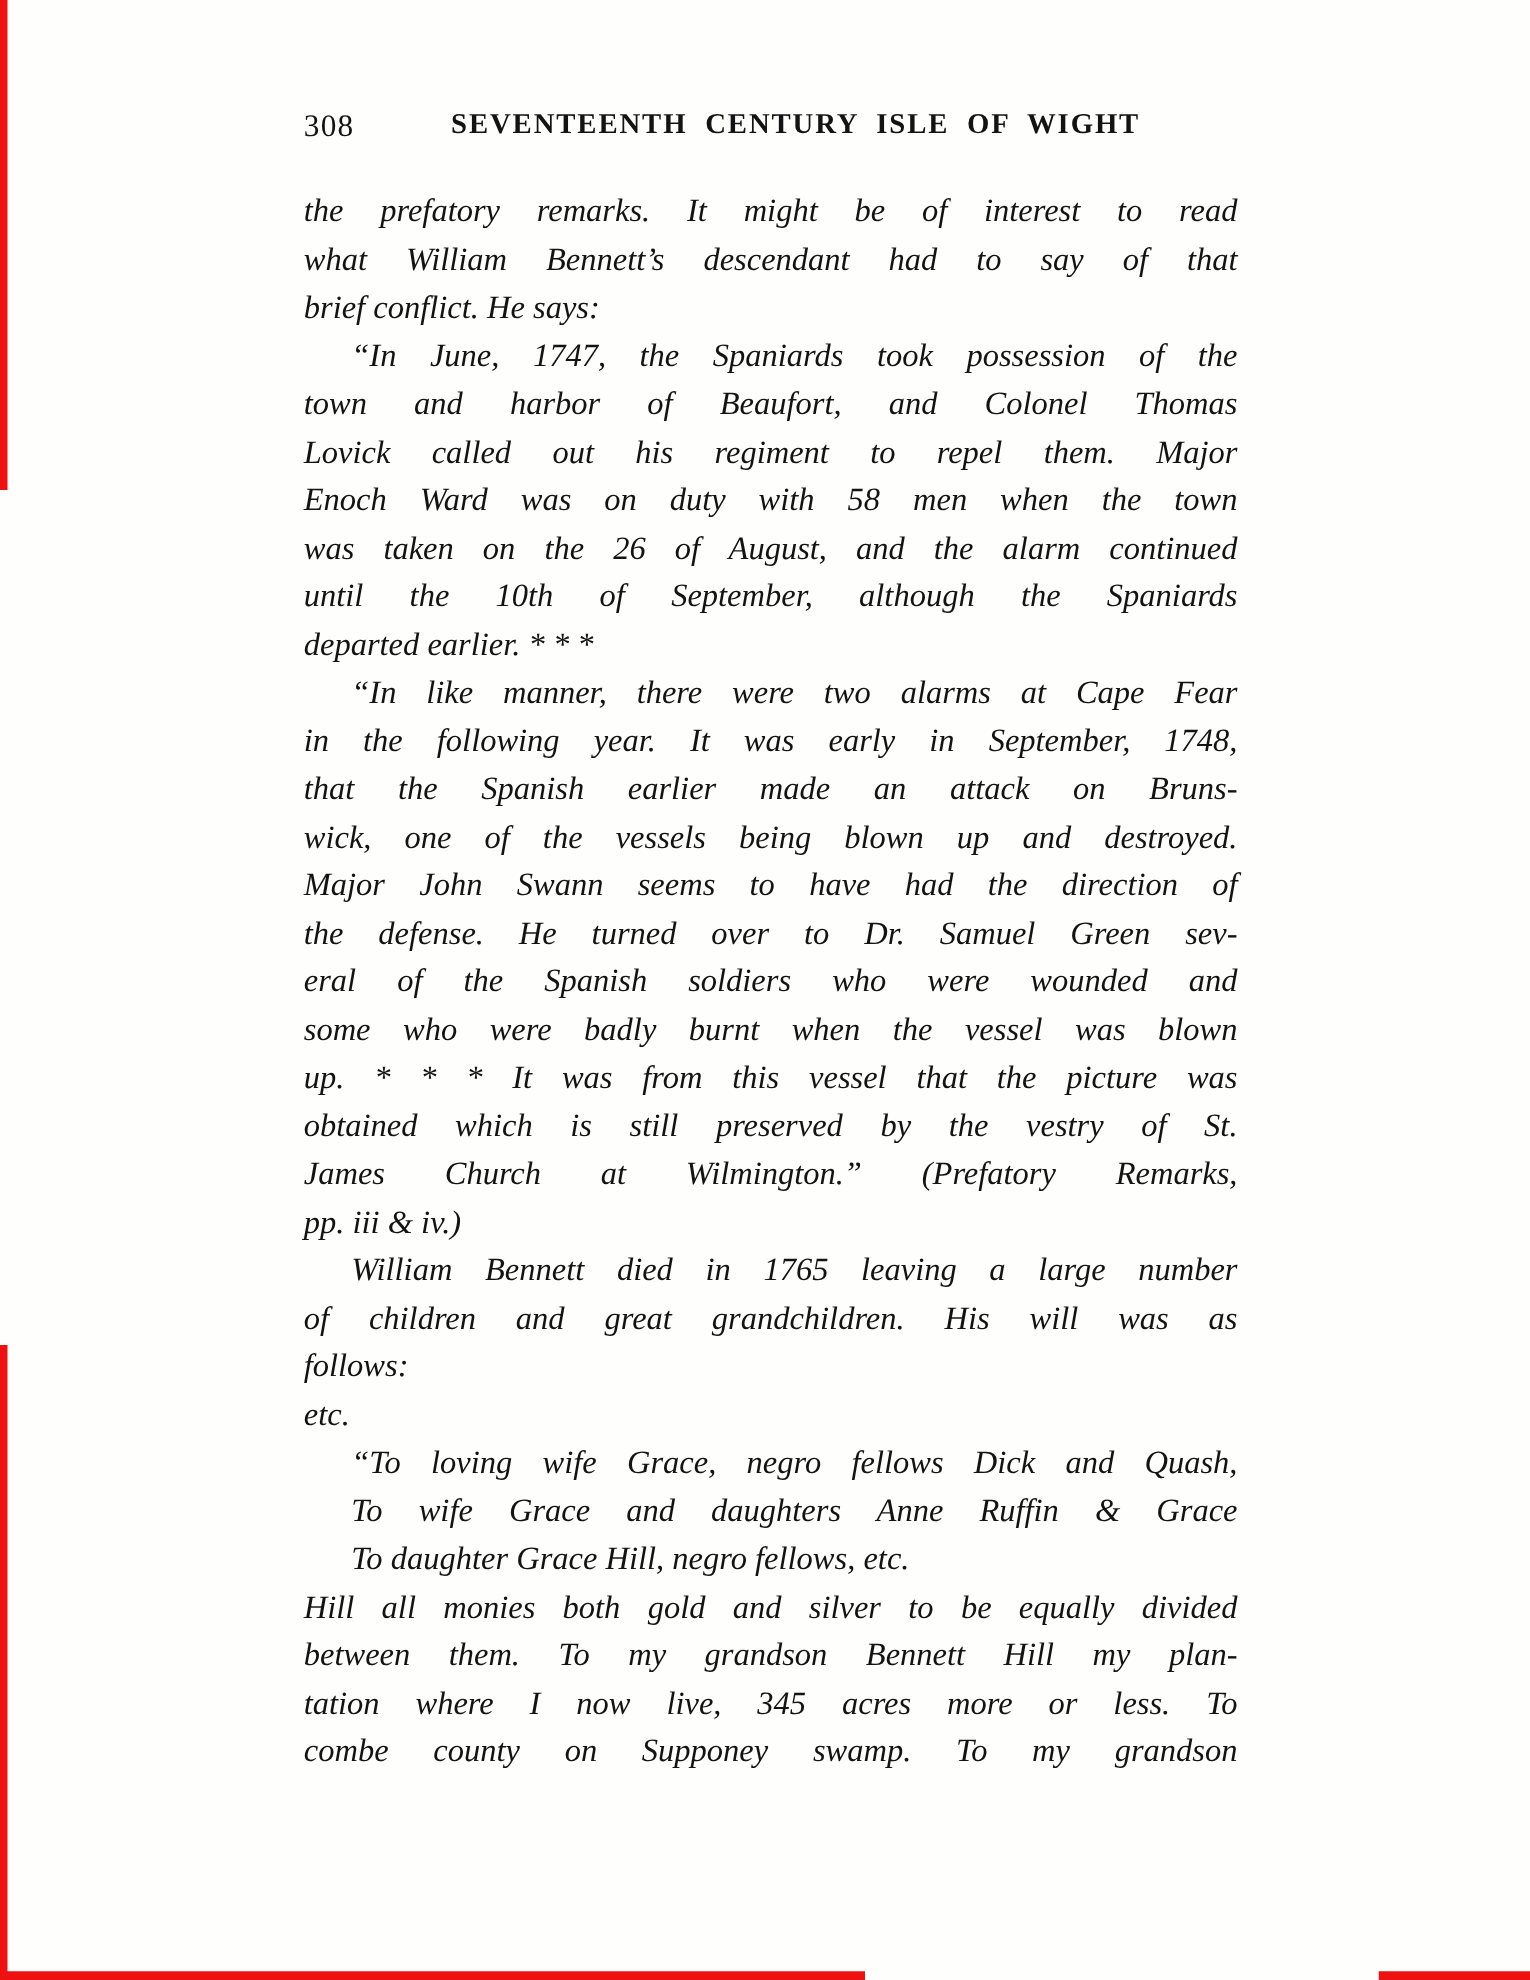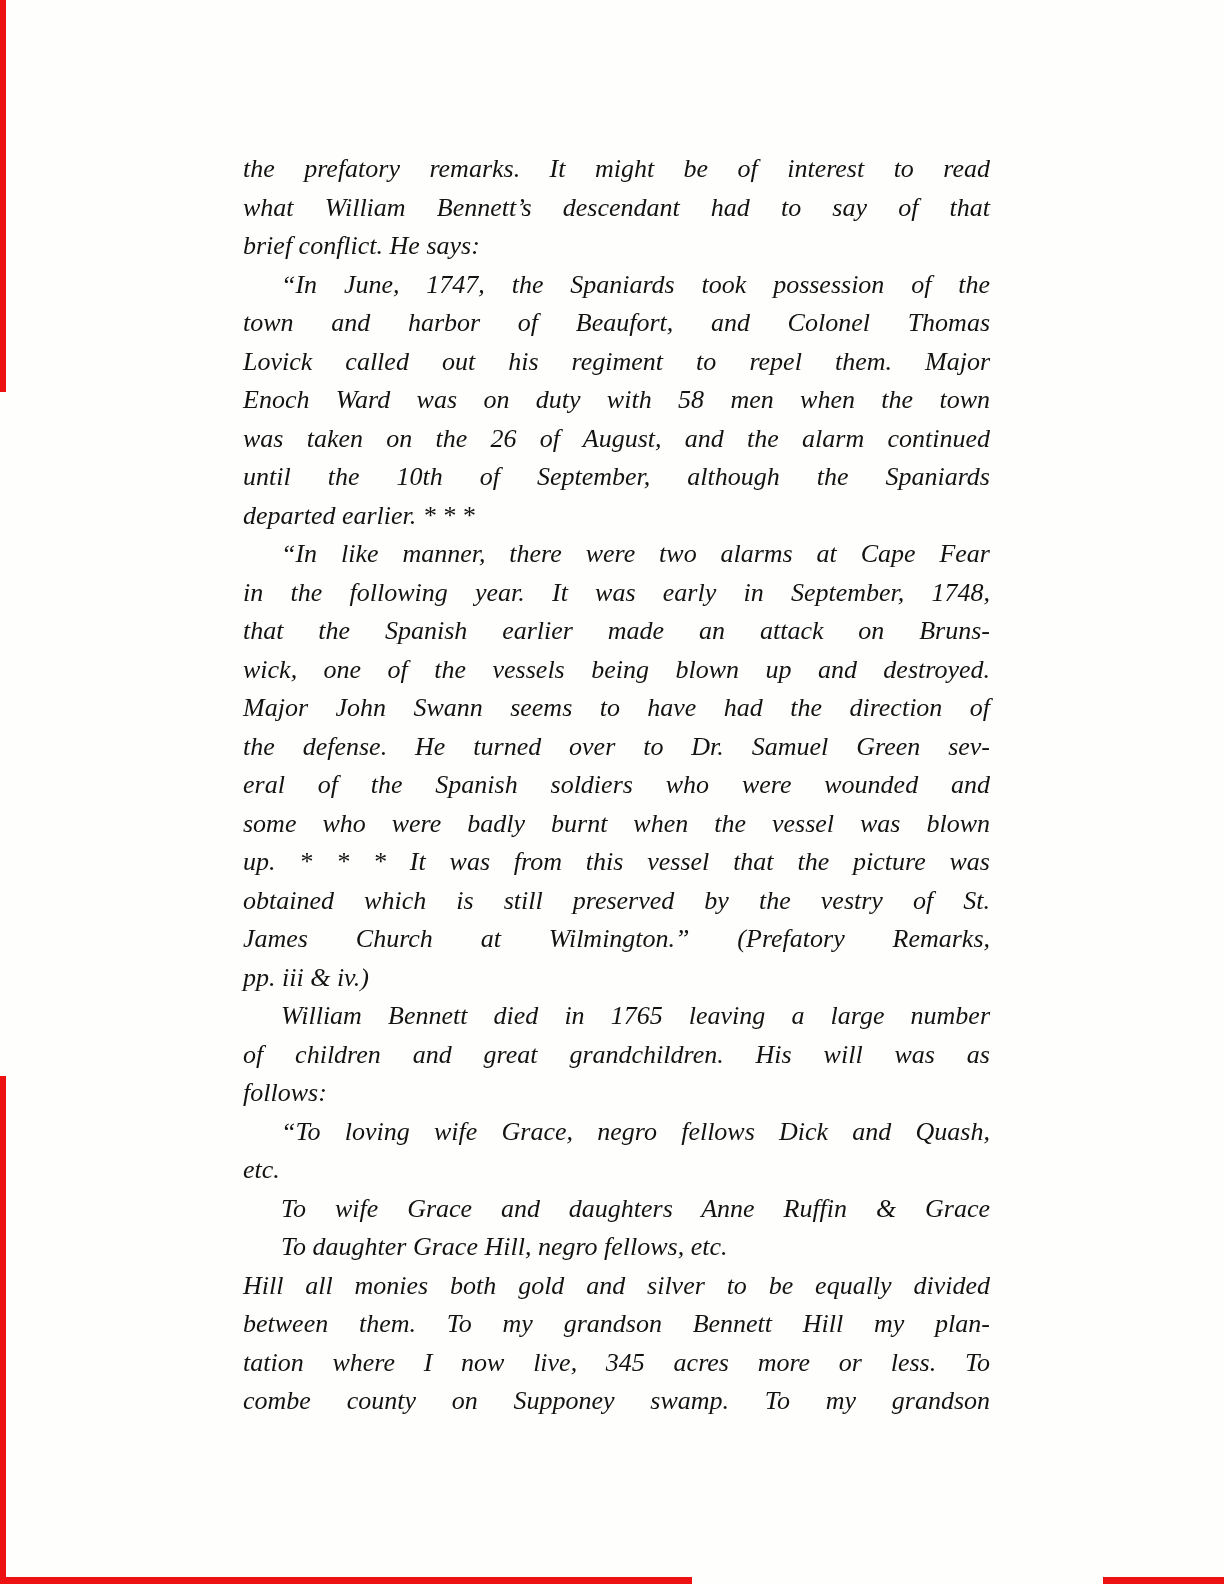--- a/index.html
+++ b/index.html
@@ -57,20 +57,24 @@
   .edge-left-top    { left: 0; top: 0;      width: 6px;  height: 392px; }
   .edge-left-bottom { left: 0; top: 1076px; width: 6px;  height: 508px; }
   .edge-bottom-left { left: 0; top: 1577px; width: 692px; height: 7px; }
   .edge-bottom-right{ left: 1103px; top: 1577px; width: 121px; height: 7px; }
 </style>
 </head>
 <body>
 
 <div class="page" style="--paper: #fefefc; --ink: #131313; --red: #ee1111;">
 
+  <div class="header-row">
+    <span class="page-number">308</span>
+    <div class="running-title">SEVENTEENTH CENTURY ISLE OF WIGHT</div>
+  </div>
 
   <div class="text-block">
       <div class="line">the prefatory remarks.  It might be of interest to read</div>
       <div class="line">what William Bennett’s descendant had to say of that</div>
       <div class="line end">brief conflict.  He says:</div>
       <div class="line indent">“In June, 1747, the Spaniards took possession of the</div>
       <div class="line">town and harbor of Beaufort, and Colonel Thomas</div>
       <div class="line">Lovick called out his regiment to repel them.  Major</div>
       <div class="line">Enoch Ward was on duty with 58 men when the town</div>
       <div class="line">was taken on the 26 of August, and the alarm continued</div>
@@ -84,22 +88,22 @@
       <div class="line">the defense.  He turned over to Dr. Samuel Green sev-</div>
       <div class="line">eral of the Spanish soldiers who were wounded and</div>
       <div class="line">some who were badly burnt when the vessel was blown</div>
       <div class="line">up. * * * It was from this vessel that the picture was</div>
       <div class="line">obtained which is still preserved by the vestry of St.</div>
       <div class="line">James Church at Wilmington.”  (Prefatory Remarks,</div>
       <div class="line end">pp. iii &amp; iv.)</div>
       <div class="line indent">William Bennett died in 1765 leaving a large number</div>
       <div class="line">of children and great grandchildren.  His will was as</div>
       <div class="line end">follows:</div>
+      <div class="line end">etc.</div>
       <div class="line indent">“To loving wife Grace, negro fellows Dick and Quash,</div>
-      <div class="line end">etc.</div>
       <div class="line indent">To wife Grace and daughters Anne Ruffin &amp; Grace</div>
       <div class="line indent end">To daughter Grace Hill, negro fellows, etc.</div>
       <div class="line">Hill all monies both gold and silver to be equally divided</div>
       <div class="line">between them.  To my grandson Bennett Hill my plan-</div>
       <div class="line">tation where I now live, 345 acres more or less.  To</div>
       <div class="line">combe county on Supponey swamp.  To my grandson</div>
     </div>
 
   <div class="edge edge-left-top"></div>
   <div class="edge edge-left-bottom"></div>

